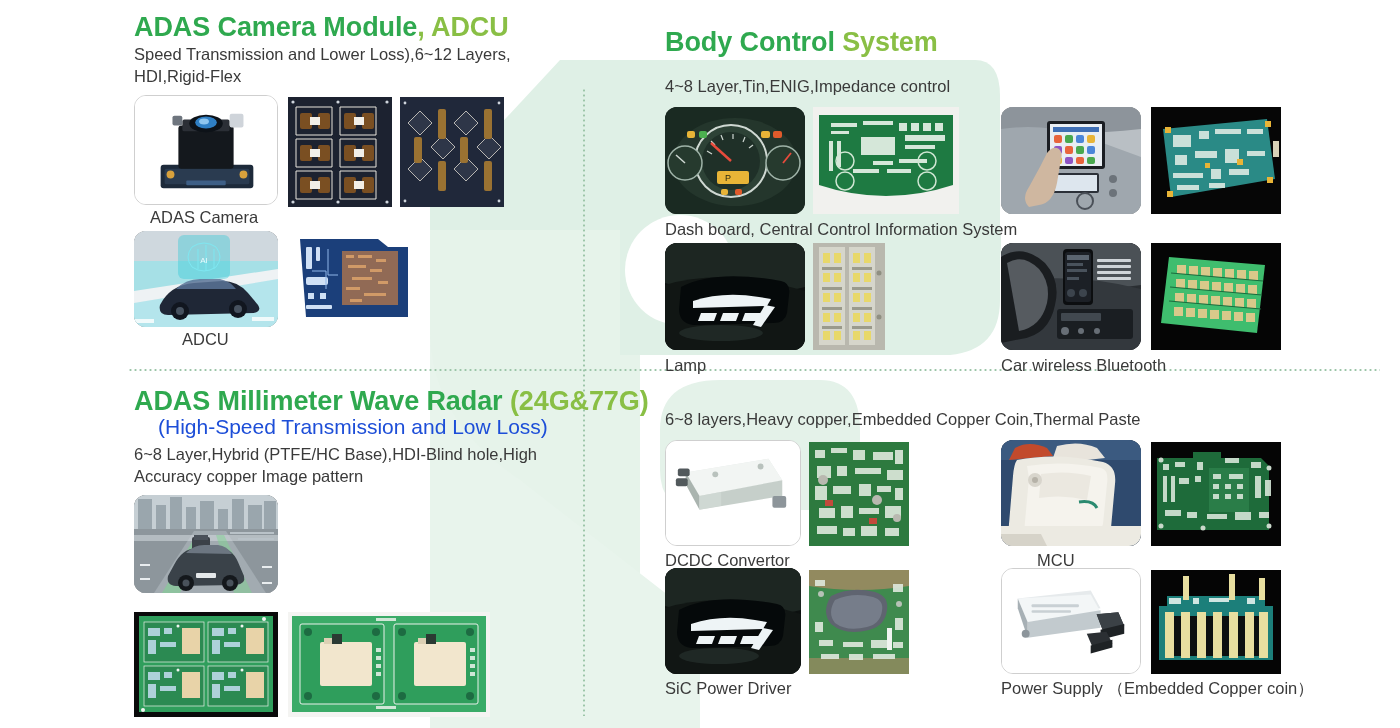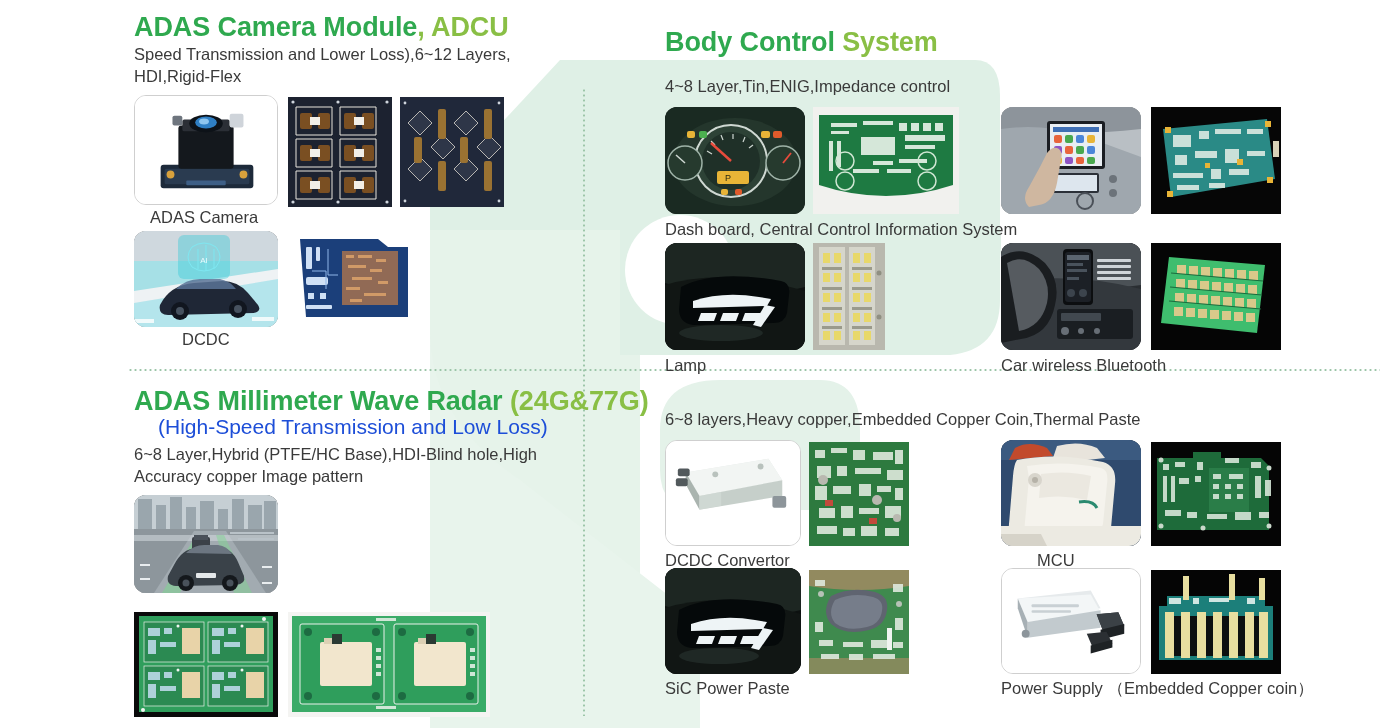--- a/index.html
+++ b/index.html
@@ -196,21 +196,21 @@
           <path d="M26 74 q10 -20 34 -22 l28 -2 q16 0 26 12 l10 12 q4 6 -4 8 l-86 2 q-10 0 -8 -10" fill="#1f2736"></path>
           <path d="M42 58 q10 -10 24 -10 l20 0 q10 2 16 10 z" fill="#5a7496" opacity="0.85"></path>
           <circle cx="46" cy="80" r="9" fill="#11161f"></circle>
             <circle cx="46" cy="80" r="4" fill="#47525f"></circle>
           <circle cx="104" cy="78" r="9" fill="#11161f"></circle>
             <circle cx="104" cy="78" r="4" fill="#47525f"></circle>
           <rect x="0" y="88" width="20" height="4" fill="#ffffff" opacity="0.8"></rect>
           <rect x="118" y="86" width="22" height="4" fill="#ffffff" opacity="0.8"></rect>
         </svg>
       </div>
-      <div class="caption" style="left:48px; top:234px;">DCDC</div>
+      <div class="caption" style="left:48px; top:234px;">ADCU</div>
 
       <div class="tile" style="left:160px; top:138px; width:120px; height:92px; background:#ffffff;">
         <svg class="fill" viewBox="0 0 120 92" preserveAspectRatio="none">
           <rect width="120" height="92" fill="#ffffff"></rect>
           <path d="M6 6 h78 l10 8 h20 v70 h-102 z" fill="#1b3f7a"></path>
           <rect x="48" y="18" width="56" height="54" fill="#b97a4a" opacity="0.75"></rect>
           <g fill="#d8a06a" opacity="0.9">
             <rect x="52" y="22" width="8" height="3"></rect>
               <rect x="64" y="22" width="14" height="3"></rect>
             <rect x="82" y="26" width="10" height="3"></rect>
@@ -718,21 +718,21 @@
           <g fill="#eef4f6">
             <path d="M26 56 q30 -10 64 -4 l12 2 l-4 7 l-72 2 z"></path>
             <path d="M34 68 h16 l-3 8 h-16 z"></path>
             <path d="M56 68 h16 l-3 8 h-16 z"></path>
             <path d="M78 68 h16 l-3 8 h-16 z"></path>
             <path d="M98 60 l10 2 l-14 20 l-8 -2 z"></path>
           </g>
           <ellipse cx="54" cy="88" rx="40" ry="8" fill="#2e3a35" opacity="0.5"></ellipse>
         </svg>
       </div>
-      <div class="caption" style="left:0px; top:238px;">SiC Power Paste</div>
+      <div class="caption" style="left:0px; top:238px;">SiC Power Driver</div>
 
       <div class="tile" style="left:144px; top:130px; width:100px; height:104px;">
         <svg class="fill" viewBox="0 0 100 104" preserveAspectRatio="none">
           <rect width="100" height="104" fill="#3f8a4e"></rect>
           <path d="M0 0 h100 v16 q-50 8 -100 0 z" fill="#c98a6a" opacity="0.6"></path>
           <path d="M0 88 h100 v16 h-100 z" fill="#c98a6a" opacity="0.5"></path>
           <path d="M22 26 q20 -10 44 -4 q14 4 12 18 q-2 16 -18 20 q-24 6 -38 -6 q-10 -12 0 -28 z" fill="#5f6470"></path>
           <path d="M26 30 q18 -8 38 -3 q11 3 9 14 q-2 13 -15 16 q-20 5 -32 -4 q-8 -10 0 -23 z" fill="#767d8a"></path>
           <g fill="#dfe9dd" opacity="0.9">
             <rect x="6" y="10" width="10" height="6"></rect>

